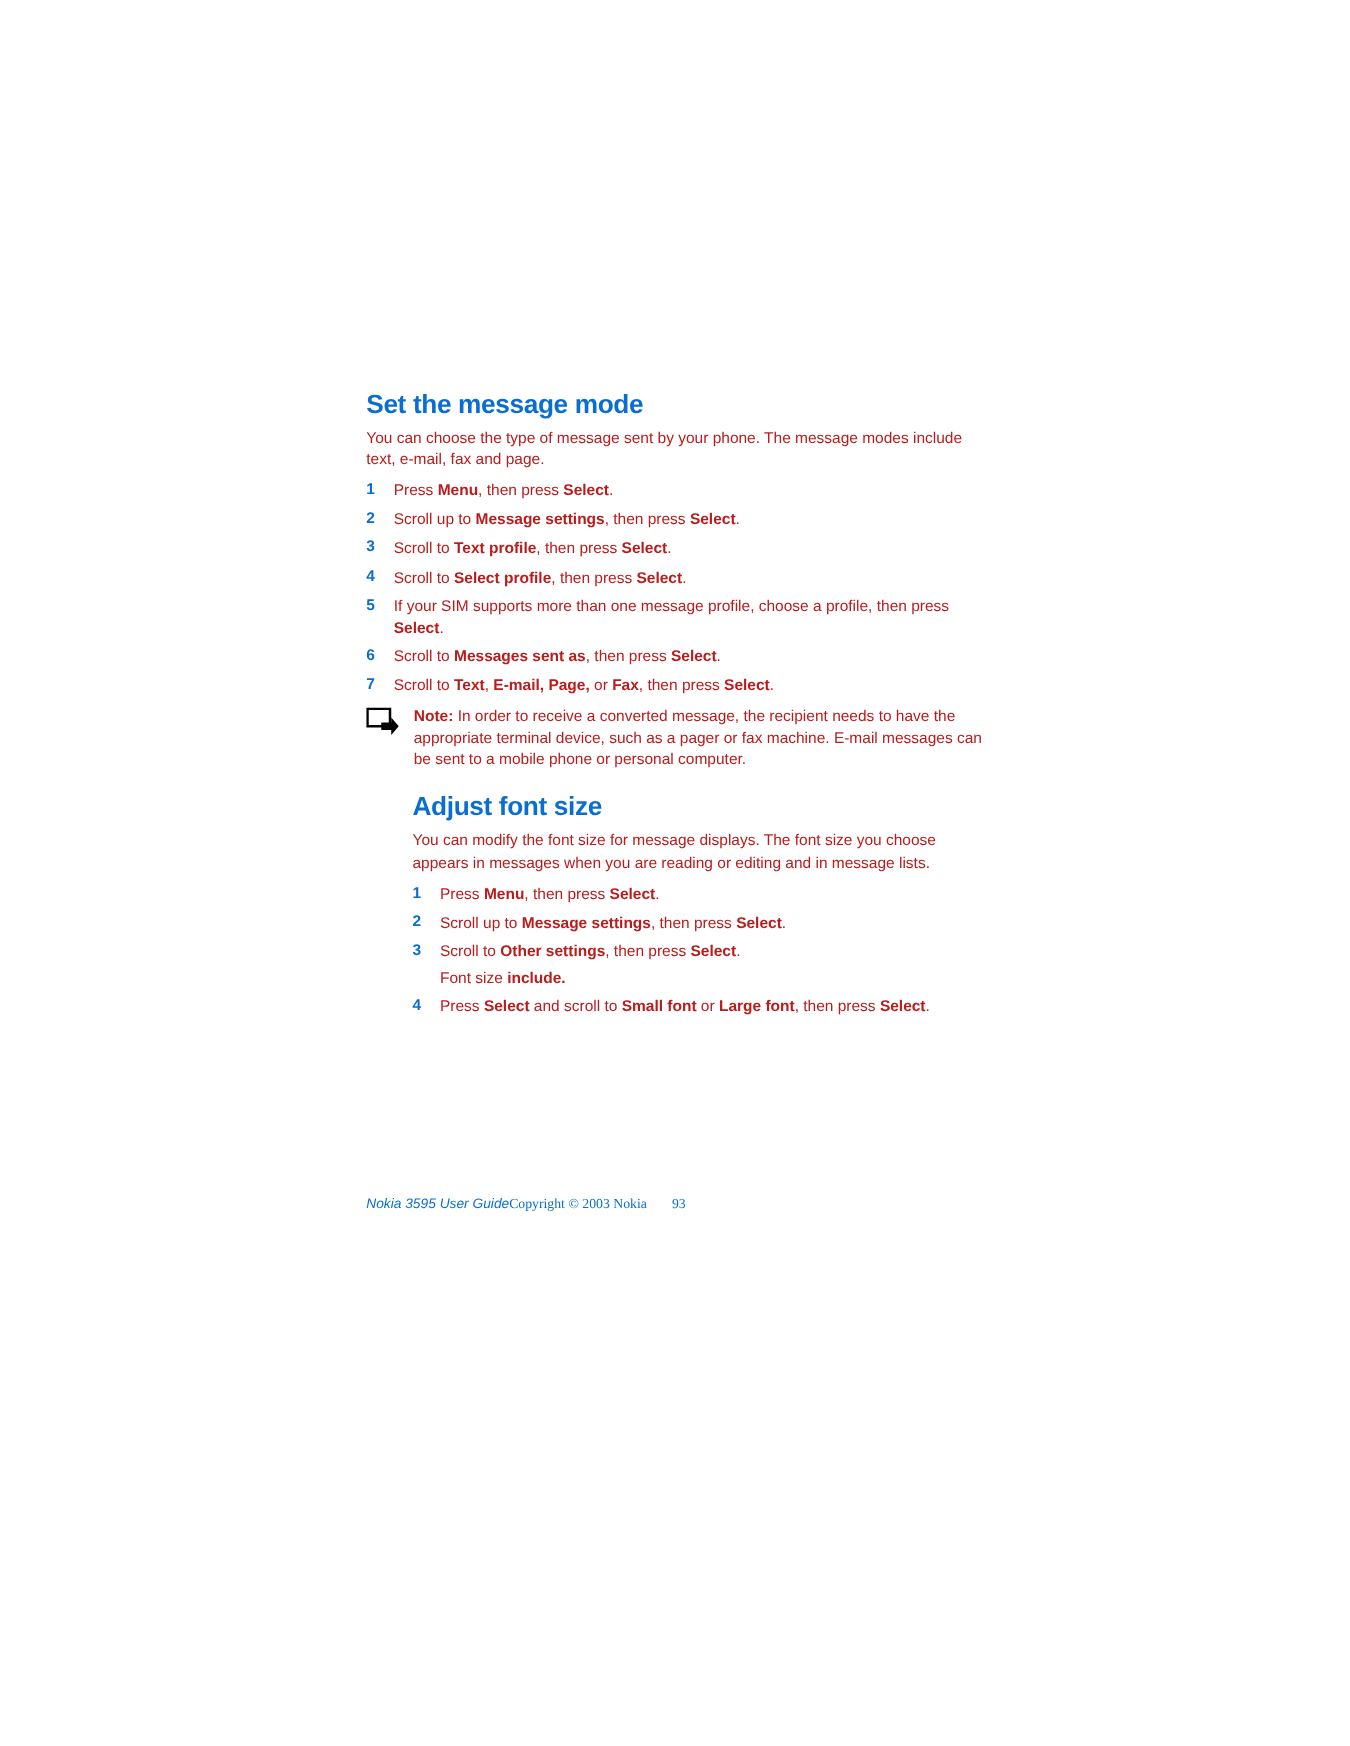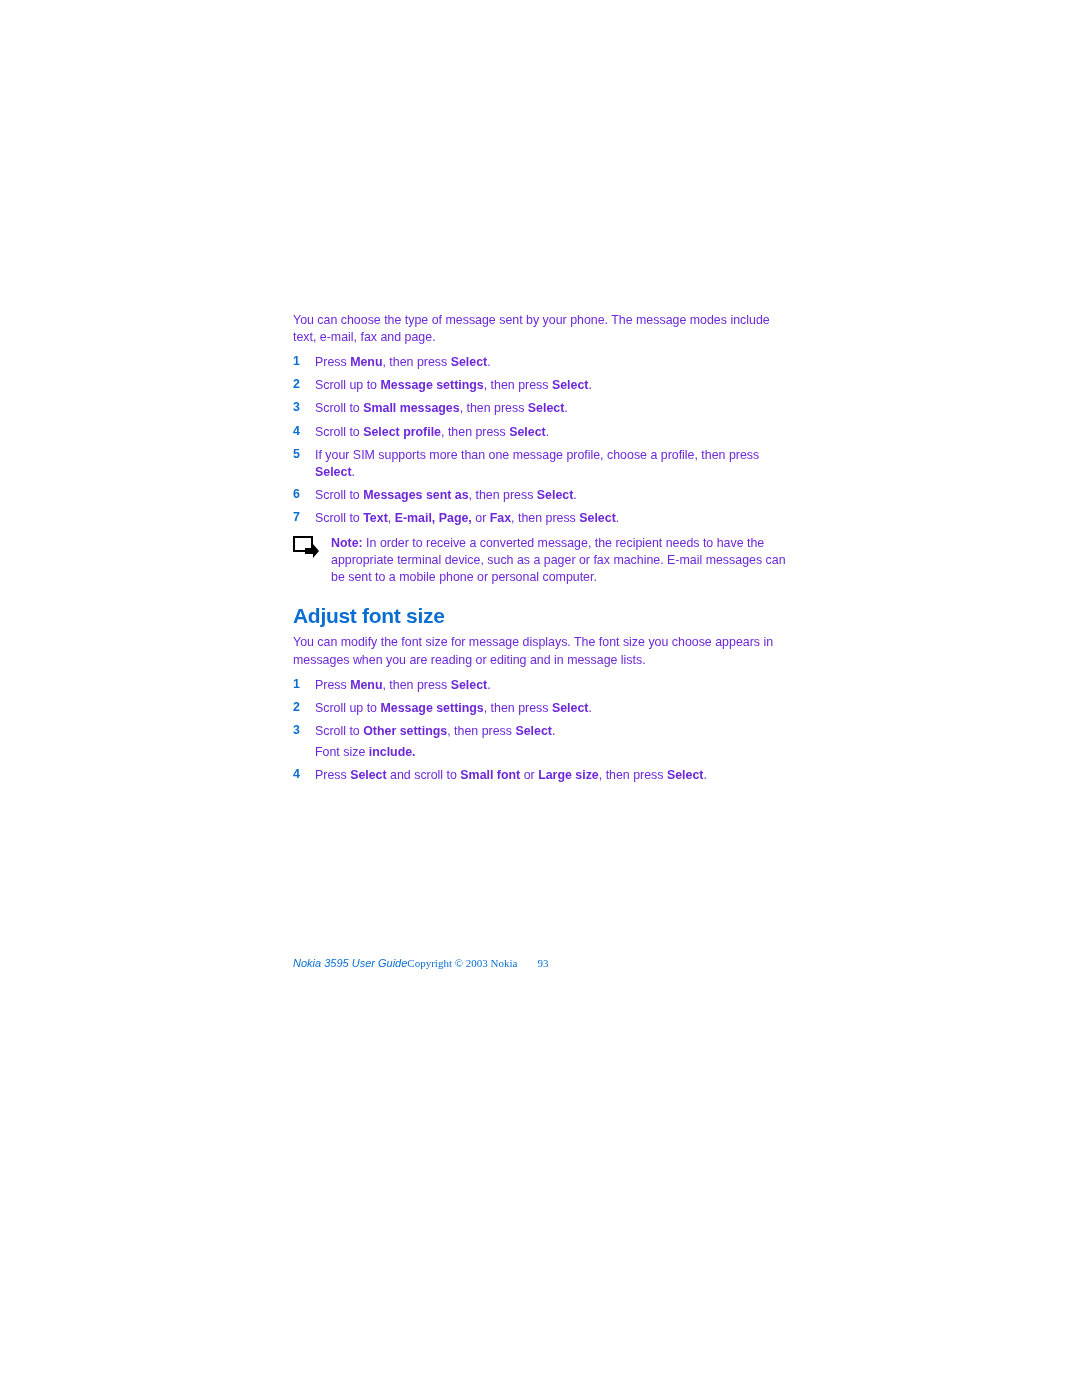--- a/index.html
+++ b/index.html
@@ -20,21 +20,21 @@
   h2.section-heading {
     color: #0a6ed1;
     font-weight: bold;
     font-size: 21px;
     margin-bottom: 6px;
     letter-spacing: -0.3px;
   }
   .intro, .note-text, .step-text, .step-subtext {
     font-size: 12.4px;
     line-height: 1.38;
-    color: #6d28d9;
+    color: #b91c1c;
   }
   .intro { margin-bottom: 8px; }
   .note-block {
     display: flex;
     align-items: flex-start;
     margin-bottom: 8px;
   }
   .note-icon {
     flex: 0 0 28px;
     width: 28px;
@@ -59,21 +59,21 @@
     color: #0a6ed1;
     font-weight: bold;
     font-size: 12.4px;
     width: 22px;
     flex: 0 0 22px;
   }
   .step-body { flex: 1; }
   .step-subtext {
     margin-top: 4px;
   }
-  .section2 { margin-top: 18px; }
+  .section2 { margin-top: 18px; margin-left: 37px; }
   .bold { font-weight: bold; }
   .footer {
     position: absolute;
     left: 293px;
     top: 957px;
     width: 500px;
     display: flex;
     justify-content: flex-start;
     font-size: 11px;
     color: #0a6ed1;
@@ -85,40 +85,41 @@
     left: 50%;
     transform: translateX(-50%);
     font-family: Liberation Serif, serif;
   }
 </style>
 </head>
 <body>
 
 <div class="page">
 
+  <h2 class="section-heading">Set the message mode</h2>
   <p class="intro">You can choose the type of message sent by your phone. The message modes include text, e-mail, fax and page.</p>
 
 
   <ol class="steps" id="steps1">
       <li>
         <span class="step-num">1</span>
         <div class="step-body">
           <div class="step-text">Press <span class="bold">Menu</span>, then press <span class="bold">Select</span>.</div>
         </div>
       </li>
       <li>
         <span class="step-num">2</span>
         <div class="step-body">
           <div class="step-text">Scroll up to <span class="bold">Message settings</span>, then press <span class="bold">Select</span>.</div>
         </div>
       </li>
       <li>
         <span class="step-num">3</span>
         <div class="step-body">
-          <div class="step-text">Scroll to <span class="bold">Small messages</span>, then press <span class="bold">Select</span>.</div>
+          <div class="step-text">Scroll to <span class="bold">Text profile</span>, then press <span class="bold">Select</span>.</div>
         </div>
       </li>
       <li>
         <span class="step-num">4</span>
         <div class="step-body">
           <div class="step-text">Scroll to <span class="bold">Select profile</span>, then press <span class="bold">Select</span>.</div>
         </div>
       </li>
       <li>
         <span class="step-num">5</span>
@@ -171,21 +172,21 @@
         <li>
           <span class="step-num">3</span>
           <div class="step-body">
             <div class="step-text">Scroll to <span class="bold">Other settings</span>, then press <span class="bold">Select</span>.</div>
             <div class="step-subtext">Font size<span class="bold"> include.</span></div>
           </div>
         </li>
         <li>
           <span class="step-num">4</span>
           <div class="step-body">
-            <div class="step-text">Press <span class="bold">Select</span> and scroll to <span class="bold">Small font</span> or <span class="bold">Large size</span>, then press <span class="bold">Select</span>.</div>
+            <div class="step-text">Press <span class="bold">Select</span> and scroll to <span class="bold">Small font</span> or <span class="bold">Large font</span>, then press <span class="bold">Select</span>.</div>
           </div>
         </li>
       </ol>
   </div>
 
 </div>
 
 <div class="footer">
   <span class="footer-left">Nokia 3595 User Guide</span>
   <span class="footer-center">93</span>

